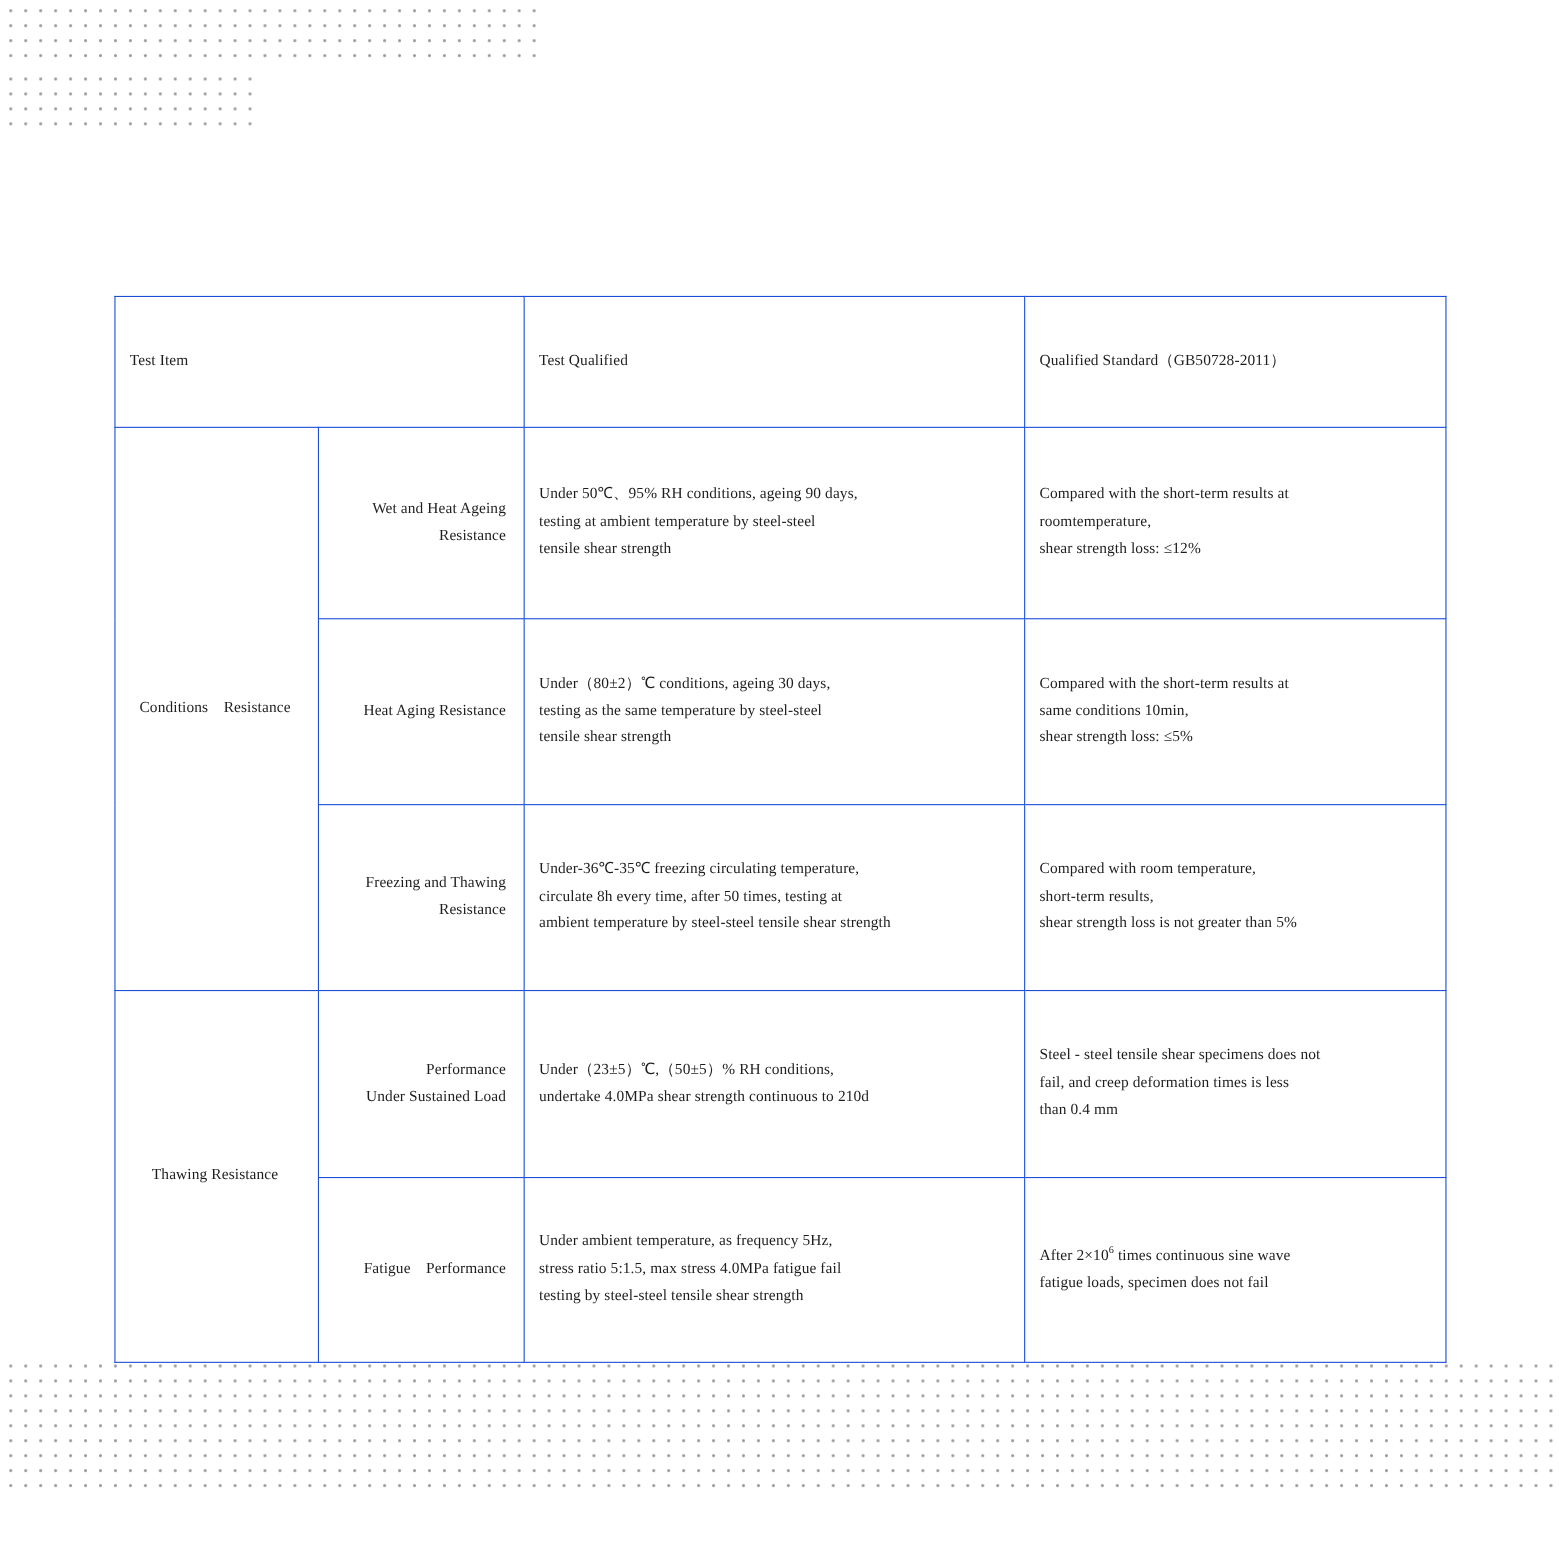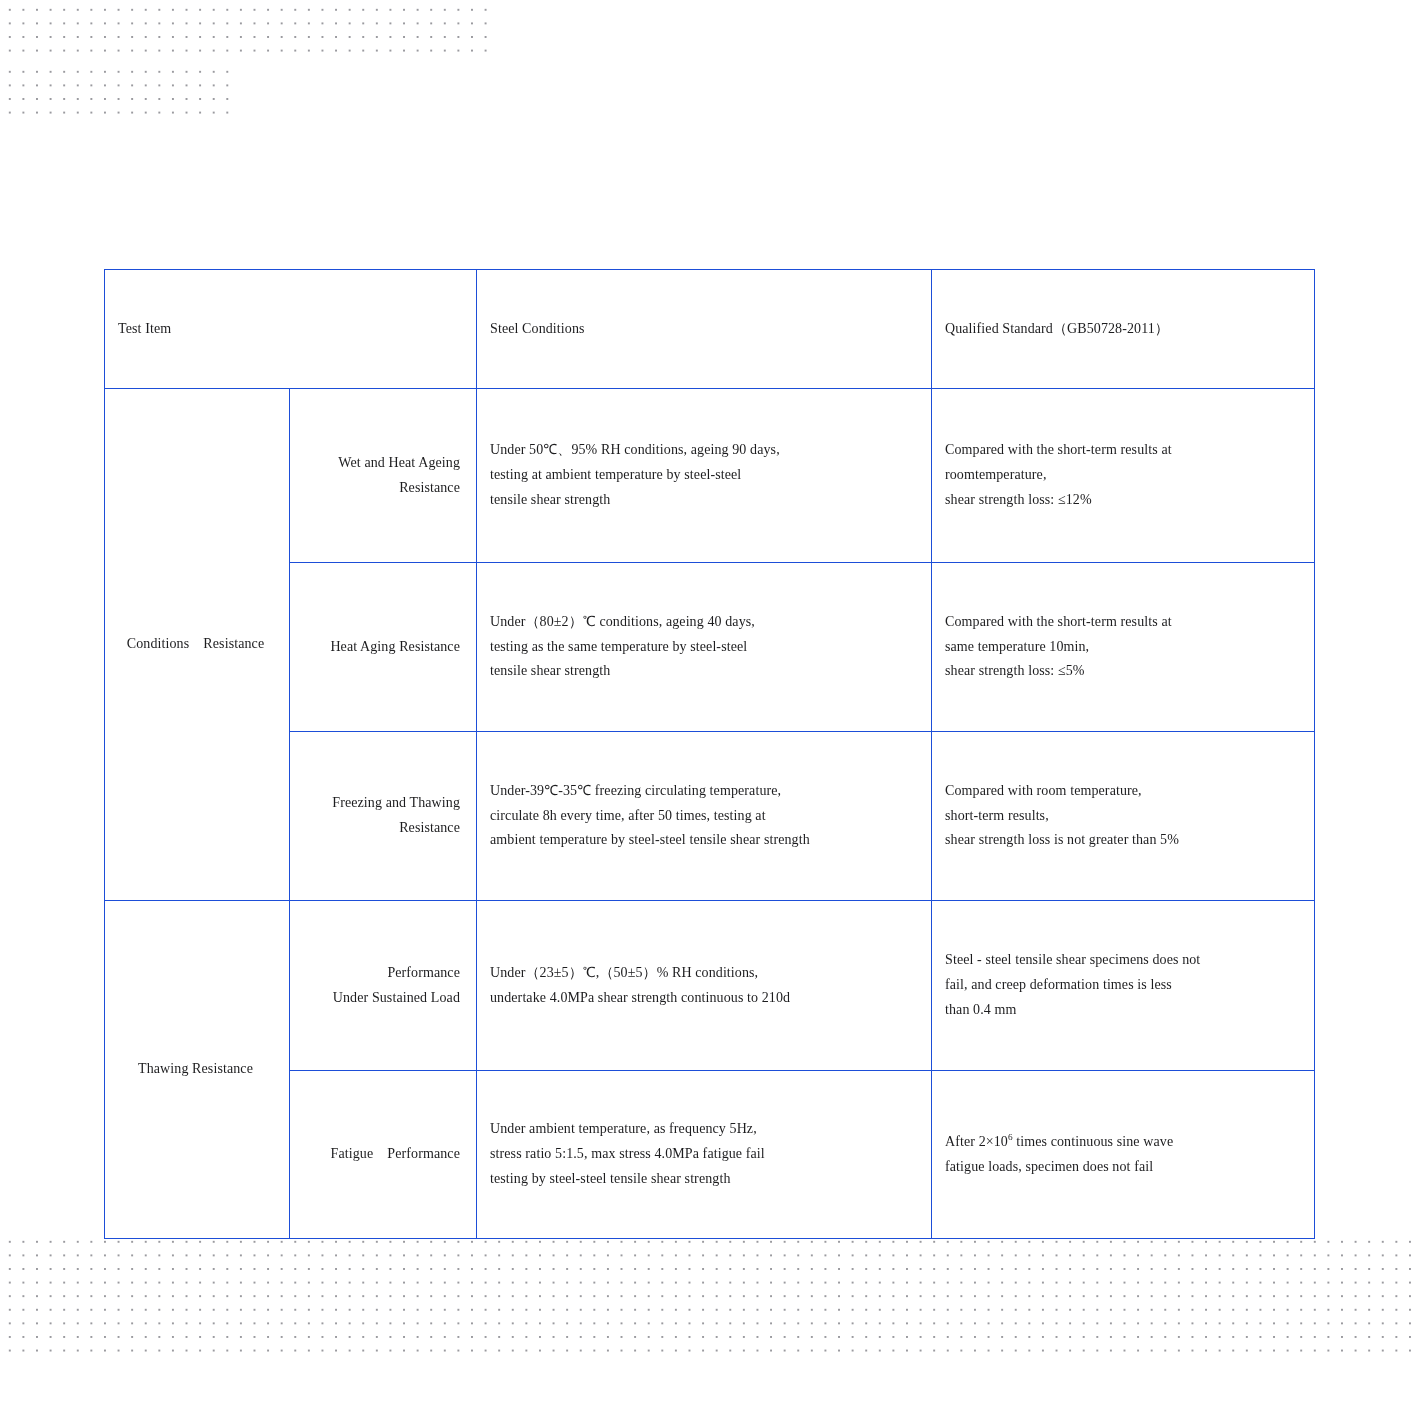--- a/index.html
+++ b/index.html
@@ -129,21 +129,21 @@
   <colgroup>
     <col class="col-group">
     <col class="col-item">
     <col class="col-cond">
     <col class="col-std">
   </colgroup>
   <tbody>
 
     <tr class="hdr">
       <td colspan="2" class="hdr-cell-left">Test Item</td>
-      <td class="hdr-cell-mid">Steel Conditions</td>
+      <td class="hdr-cell-mid">Test Qualified</td>
       <td class="hdr-cell-right">Qualified Standard（GB50728-2011）</td>
     </tr>
 
     <tr class="r1">
       <td rowspan="3" class="group-cell">Conditions　Resistance</td>
       <td class="item-cell">
         <span class="cell-line">Wet and Heat Ageing</span>
         <span class="cell-line">Resistance</span>
       </td>
       <td class="cond-cell">
@@ -156,38 +156,38 @@
         <span class="cell-line">roomtemperature,</span>
         <span class="cell-line">shear strength loss: ≤12%</span>
       </td>
     </tr>
 
     <tr class="r2">
       <td class="item-cell">
         <span class="cell-line">Heat Aging Resistance</span>
       </td>
       <td class="cond-cell">
-        <span class="cell-line">Under（80±2）℃ conditions, ageing 40 days,</span>
+        <span class="cell-line">Under（80±2）℃ conditions, ageing 30 days,</span>
         <span class="cell-line">testing as the same temperature by steel-steel</span>
         <span class="cell-line">tensile shear strength</span>
       </td>
       <td class="std-cell">
         <span class="cell-line">Compared with the short-term results at</span>
-        <span class="cell-line">same temperature 10min,</span>
+        <span class="cell-line">same conditions 10min,</span>
         <span class="cell-line">shear strength loss: ≤5%</span>
       </td>
     </tr>
 
     <tr class="r3">
       <td class="item-cell">
         <span class="cell-line">Freezing and Thawing</span>
         <span class="cell-line">Resistance</span>
       </td>
       <td class="cond-cell">
-        <span class="cell-line">Under-39℃-35℃ freezing circulating temperature,</span>
+        <span class="cell-line">Under-36℃-35℃ freezing circulating temperature,</span>
         <span class="cell-line">circulate 8h every time, after 50 times, testing at</span>
         <span class="cell-line">ambient temperature by steel-steel tensile shear strength</span>
       </td>
       <td class="std-cell">
         <span class="cell-line">Compared with room temperature,</span>
         <span class="cell-line">short-term results,</span>
         <span class="cell-line">shear strength loss is not greater than 5%</span>
       </td>
     </tr>
 

